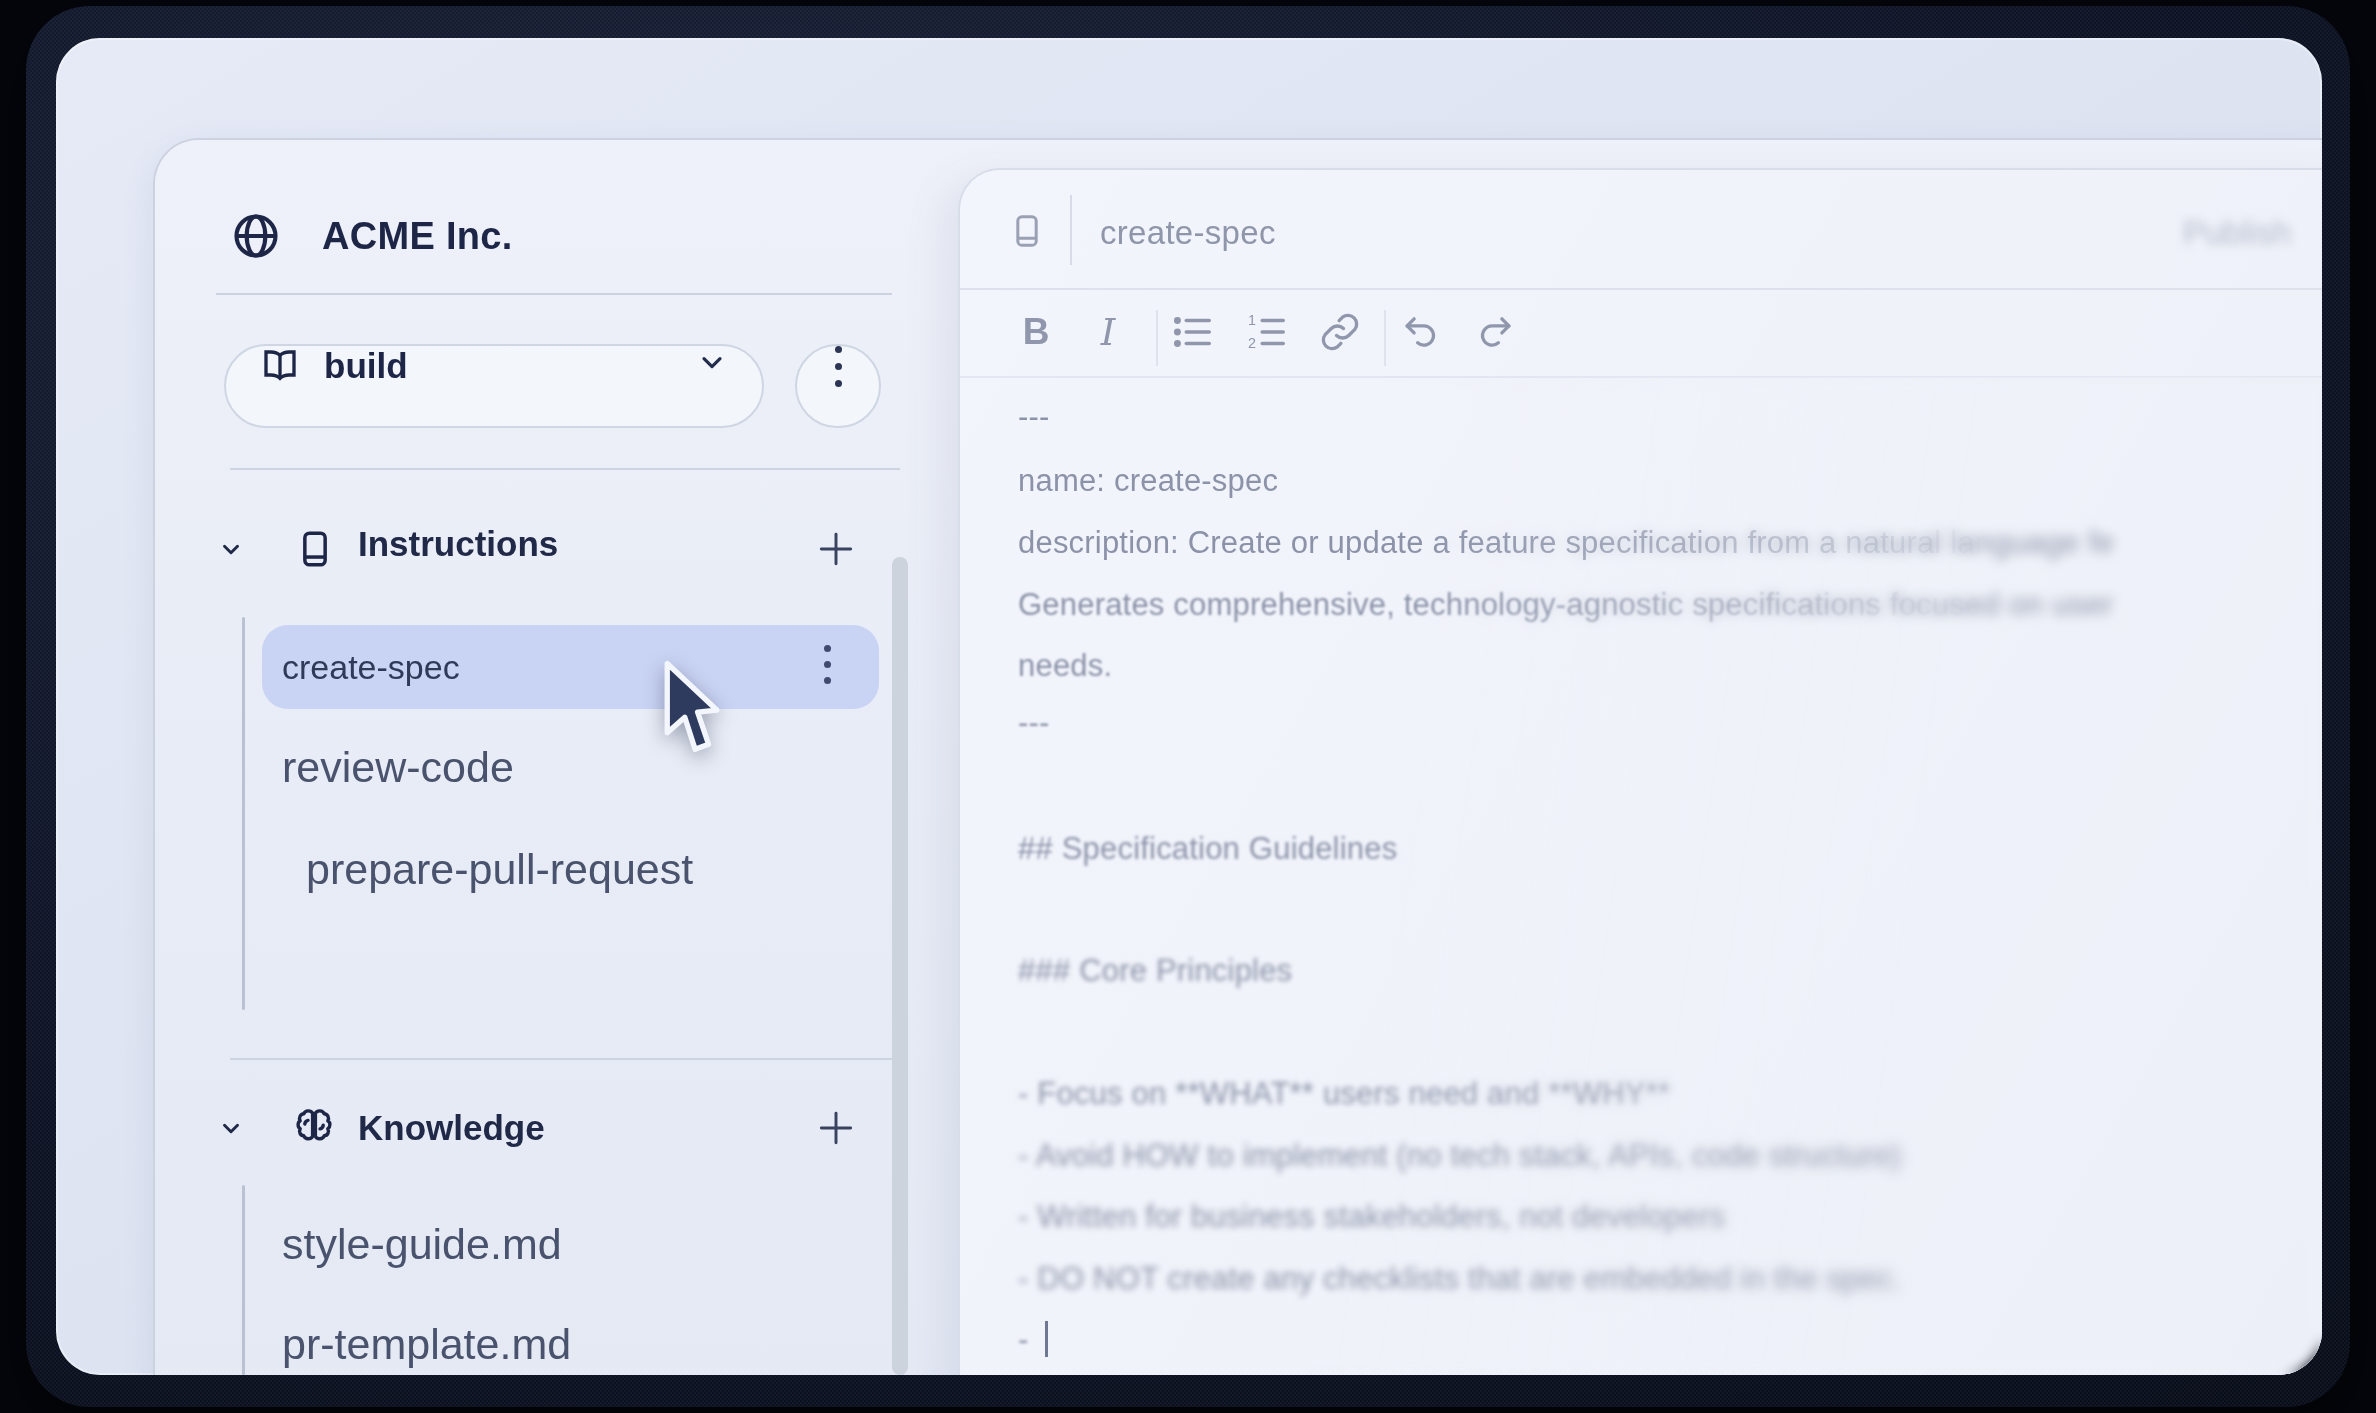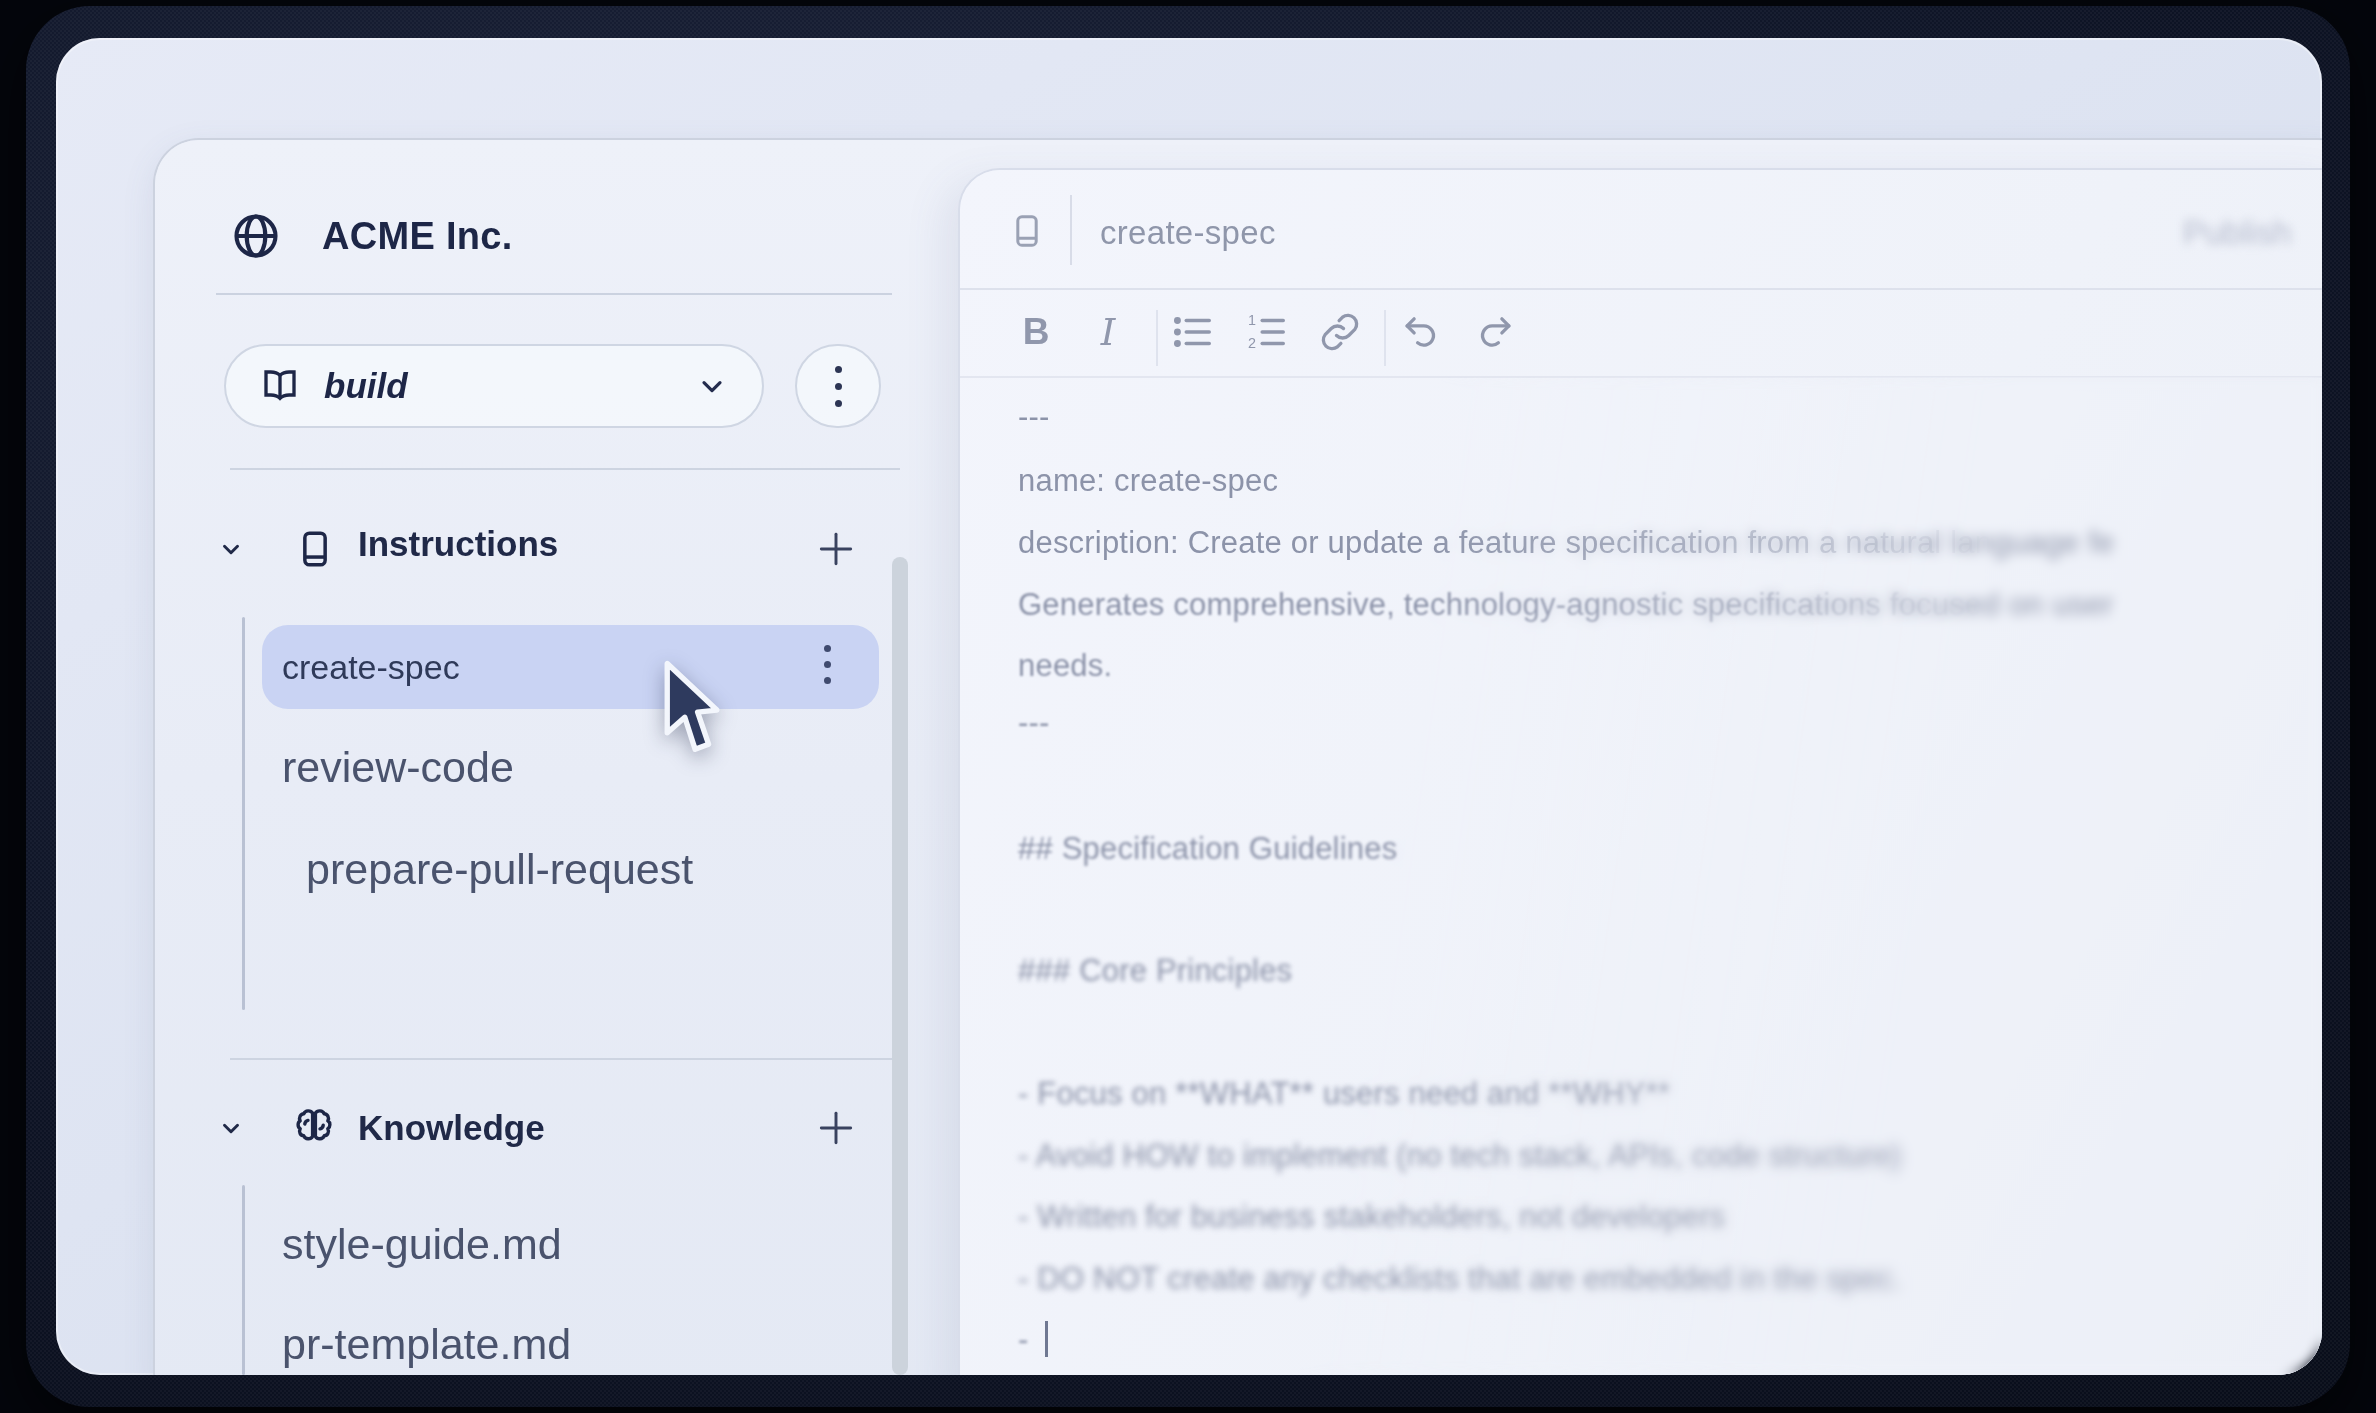--- a/index.html
+++ b/index.html
@@ -22,21 +22,21 @@
           background:linear-gradient(180deg,#eef1f9 0%,#e8ecf6 50%,#e4e9f4 100%);
           box-shadow:0 0 0 2px #ccd2df, 0 10px 34px rgba(86,98,138,.12);}
   .main-card{position:absolute;left:904px;top:132px;right:-40px;bottom:-40px;border-radius:40px;
           background:linear-gradient(120deg,#f3f5fc 0%,#eff2f9 55%,#ecefF7 100%);
           box-shadow:0 0 0 2px #d8ddEA, -16px 10px 40px rgba(86,98,138,.10);}
   .hline{position:absolute;height:2px;background:#cbd2e0;}
   .vline{position:absolute;width:2px;background:#d8dce8;}
   .ink{color:#1d2647;}
   .org-name{font-size:38px;font-weight:600;line-height:56px;letter-spacing:.3px;}
   .pillbtn{position:absolute;border:2px solid #cfd6e3;border-radius:42px;
-           background:rgba(248,250,253,.65);box-sizing:border-box;display:flex;align-items:center;font-style:italic;}
+           background:rgba(248,250,253,.65);box-sizing:border-box;display:flex;}
   .build-label{font-size:35px;font-weight:600;color:#1d2647;}
   .sec-label{font-size:35px;font-weight:600;color:#202948;line-height:56px;}
   .item{font-size:43px;color:#4a536d;line-height:56px;white-space:nowrap;}
   .sel-pill{position:absolute;background:#c9d3f3;border-radius:26px;}
   .sel-label{font-size:34px;font-weight:500;color:#2f3a59;line-height:84px;}
   .indent{position:absolute;width:3px;background:#b9c1d3;border-radius:2px;}
   .kdots{display:flex;flex-direction:column;align-items:center;}
   .kdots i{width:7px;height:7px;border-radius:50%;background:#2c3554;display:block;}
   .scrollbar{position:absolute;width:16px;border-radius:9px;background:#ccd3dc;}
   .doc-title{font-size:33px;color:#8f96aa;line-height:56px;letter-spacing:.3px;}

